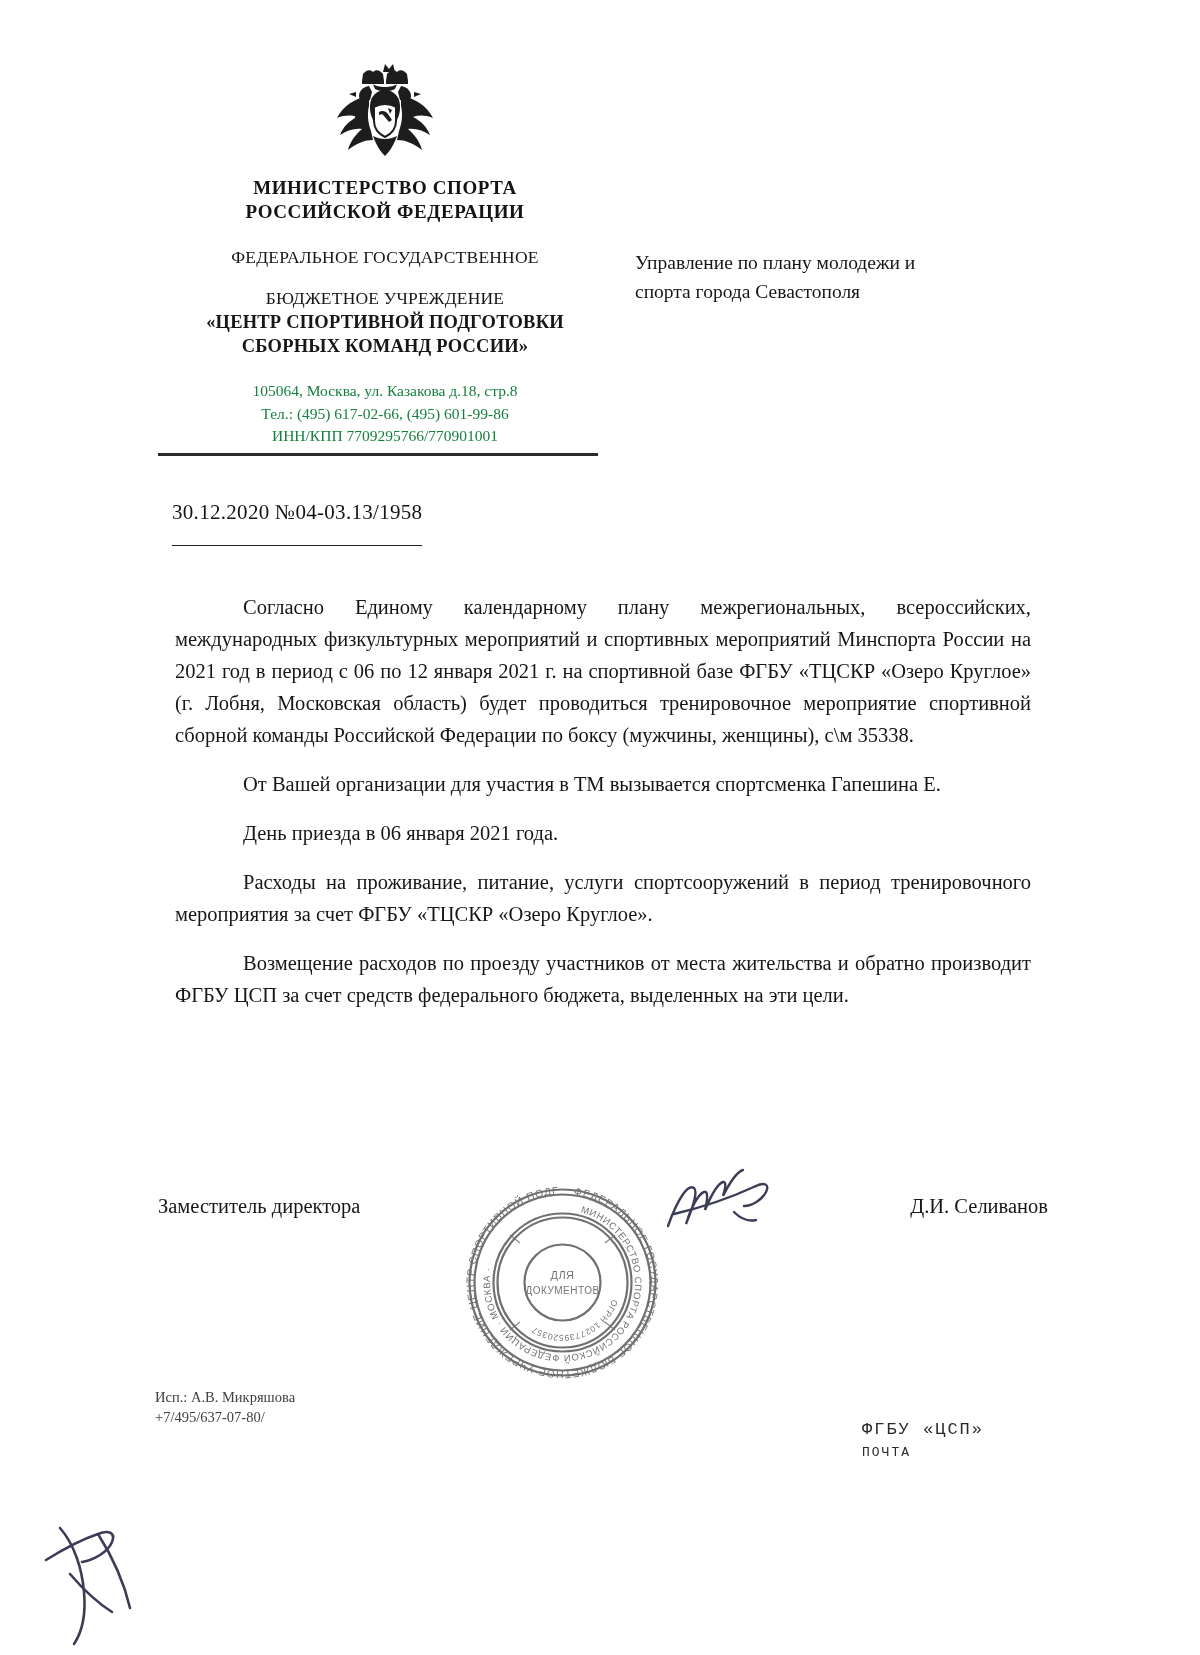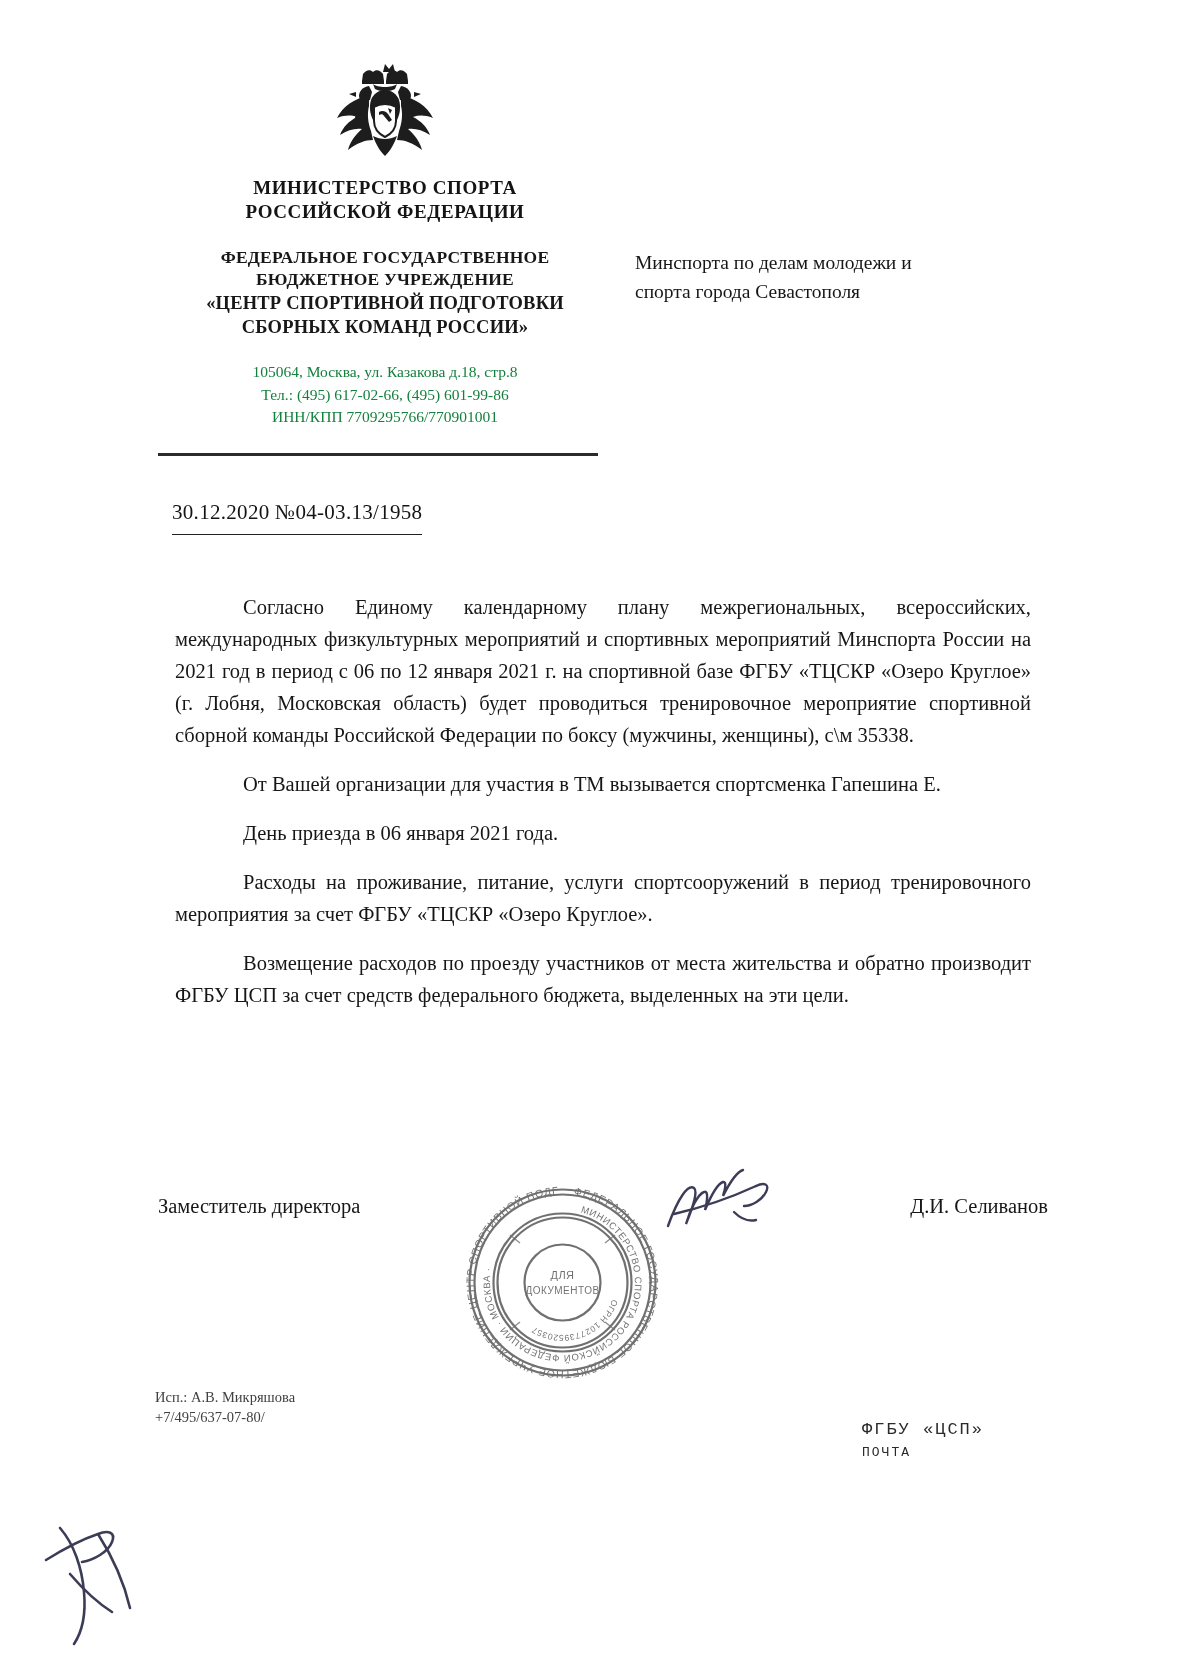--- a/index.html
+++ b/index.html
@@ -50,21 +50,22 @@
   }
 
   .org-block {
     margin-top: 22px;
     font-size: 17.5px;
     line-height: 1.3;
     letter-spacing: 0.2px;
     color: #171717;
   }
   .org-line-1, .org-line-2 {
-    font-weight: bold;
+    font-weight: normal;
+    margin-top: 19px;
   }
   .org-name {
     font-weight: bold;
     font-size: 18.5px;
     line-height: 1.3;
   }
 
   .contacts {
     margin-top: 22px;
     font-size: 15.5px;
@@ -93,21 +94,21 @@
   }
 
   
   .ref {
     position: absolute;
     left: 172px;
     top: 500px;
     font-size: 21px;
     letter-spacing: 0.3px;
     border-bottom: 1.5px solid #222;
-    padding-bottom: 9px;
+    padding-bottom: 20px;
     color: #141414;
   }
 
   
   .body-text {
     position: absolute;
     left: 158px;
     top: 575px;
     width: 890px;
     font-size: 20.5px;
@@ -255,21 +256,21 @@
     <div class="contacts">
       <div>105064, Москва, ул. Казакова д.18, стр.8</div>
       <div>Тел.: (495) 617-02-66, (495) 601-99-86</div>
       <div>ИНН/КПП 7709295766/770901001</div>
     </div>
   </div>
 
   <div class="rule"></div>
 
   <div class="addressee">
-    <div>Минспорта по делам молодежи и</div>
+    <div>Управление по плану молодежи и</div>
     <div>спорта города Севастополя</div>
   </div>
 
   <div class="ref">30.12.2020 №04-03.13/1958</div>
 
   <div class="body-text">
     <p>Согласно Единому календарному плану межрегиональных, всероссийских, международных физкультурных мероприятий и спортивных мероприятий Минспорта России на 2021 год в период с 06 по 12 января 2021 г. на спортивной базе ФГБУ «ТЦСКР «Озеро Круглое» (г. Лобня, Московская область) будет проводиться тренировочное мероприятие спортивной сборной команды Российской Федерации по боксу (мужчины, женщины), с\м 35338.</p>
     <p>От Вашей организации для участия в ТМ вызывается спортсменка Гапешина Е.</p>
     <p>День приезда в 06 января 2021 года.</p>
     <p>Расходы на проживание, питание, услуги спортсооружений в период тренировочного мероприятия за счет ФГБУ «ТЦСКР «Озеро Круглое».</p>

